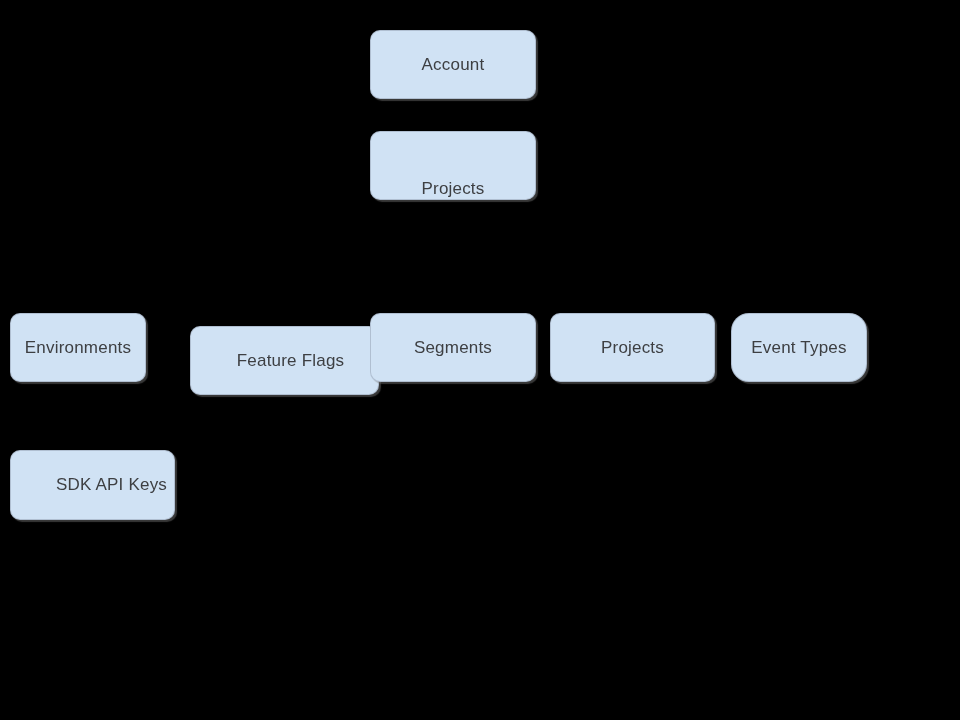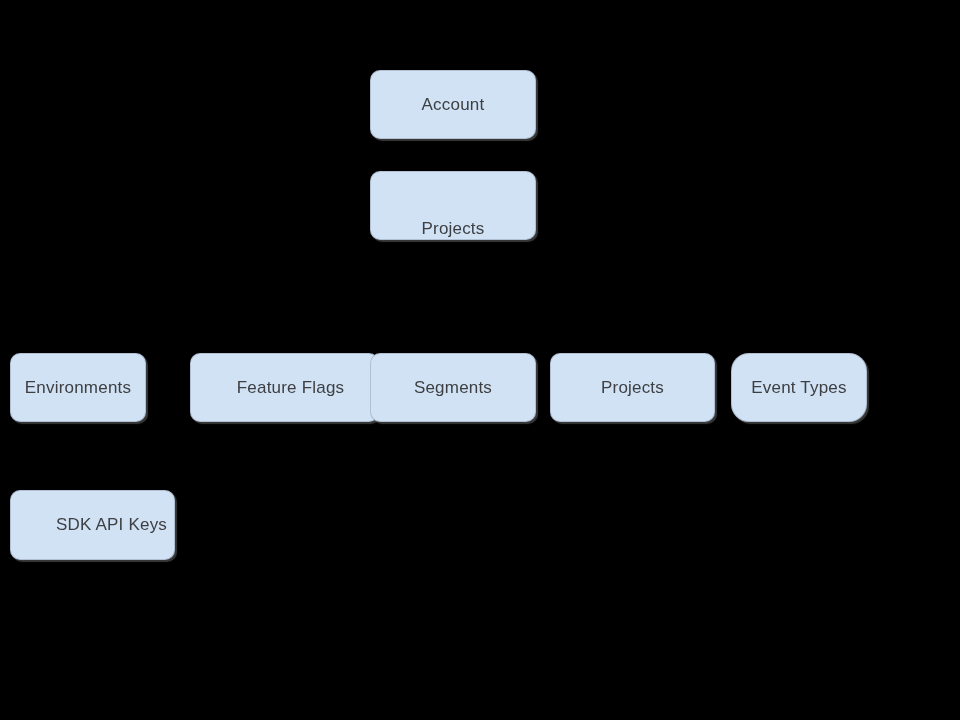--- a/index.html
+++ b/index.html
@@ -17,21 +17,20 @@
   .node {
     position: absolute;
     box-sizing: border-box;
     background: #d0e2f4;
     border: 1px solid rgba(150, 163, 180, 0.55);
     border-radius: 10px;
     box-shadow: 2px 2px 1px rgba(125, 125, 125, 0.45);
     display: flex;
     align-items: center;
     justify-content: center;
-    margin-top: 40px;
   }
   .node .label {
     color: #3d3f42;
     font-size: 17px;
     letter-spacing: 0.2px;
     white-space: nowrap;
     text-align: center;
   }
 </style>
 </head>
@@ -44,21 +43,21 @@
   </div>
 
   <div class="node" style="left: 370px; top: 131px; width: 166px; height: 69px; align-items: flex-end;">
     <span class="label">Projects</span>
   </div>
 
   <div class="node" style="left: 10px; top: 313px; width: 136px; height: 69px;">
     <span class="label">Environments</span>
   </div>
 
-  <div class="node" style="left: 190px; top: 313px; width: 189px; height: 69px; padding-left: 12px;">
+  <div class="node" style="left: 190px; top: 326px; width: 189px; height: 69px; padding-left: 12px;">
     <span class="label">Feature Flags</span>
   </div>
 
   <div class="node" style="left: 370px; top: 313px; width: 166px; height: 69px;">
     <span class="label">Segments</span>
   </div>
 
   <div class="node" style="left: 550px; top: 313px; width: 165px; height: 69px;">
     <span class="label">Projects</span>
   </div>

